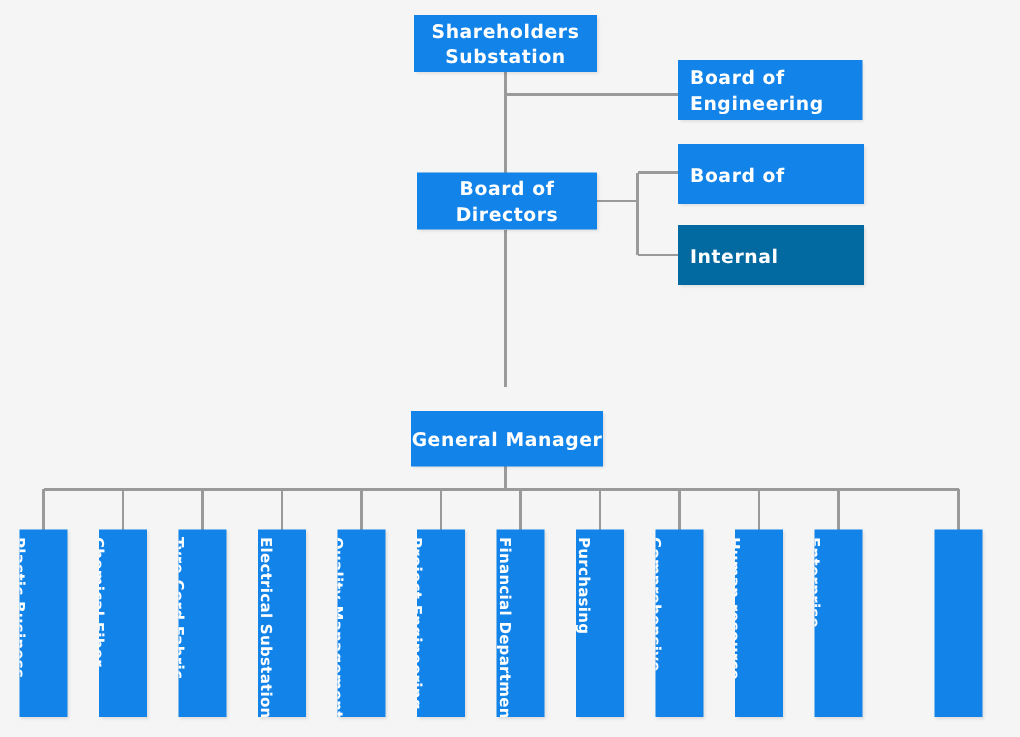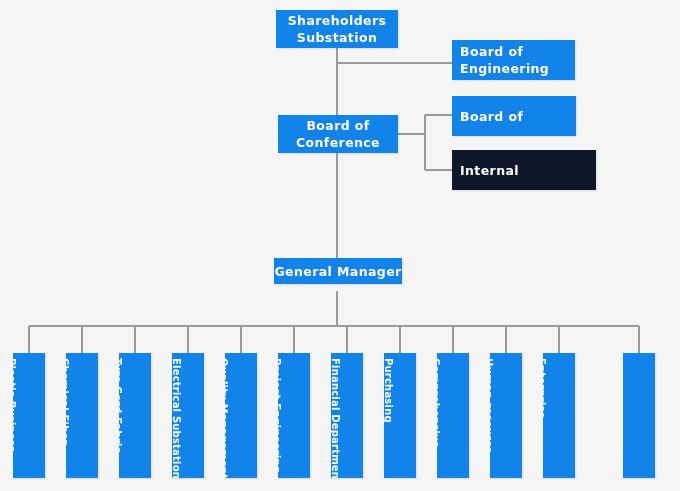--- a/index.html
+++ b/index.html
@@ -129,32 +129,32 @@
     <span class="ln">Substation</span>
   </div>
 
   <div class="node h" style="left: 452px; top: 40px; width: 123px; height: 40px; background: rgb(18, 131, 232); color: rgb(255, 255, 255);">
     <span class="ln">Board of</span>
     <span class="ln">Engineering</span>
   </div>
 
   <div class="node h center" style="left: 278px; top: 115px; width: 120px; height: 38px; background: rgb(18, 131, 232); color: rgb(255, 255, 255);">
     <span class="ln">Board of</span>
-    <span class="ln">Conference</span>
+    <span class="ln">Directors</span>
   </div>
 
   <div class="node h" style="left: 452px; top: 96px; width: 124px; height: 40px; background: rgb(18, 131, 232); color: rgb(255, 255, 255);">
     <span class="ln">Board of</span>
   </div>
 
-  <div class="node h" style="left: 452px; top: 150px; width: 144px; height: 40px; background: #0f172a; color: rgb(255, 255, 255);">
+  <div class="node h" style="left: 452px; top: 150px; width: 124px; height: 40px; background: #0369a1; color: rgb(255, 255, 255);">
     <span class="ln">Internal</span>
   </div>
 
-  <div class="node h center" style="left: 274px; top: 258px; width: 128px; height: 26px; background: rgb(18, 131, 232); color: rgb(255, 255, 255);">
+  <div class="node h center" style="left: 274px; top: 274px; width: 128px; height: 37px; background: rgb(18, 131, 232); color: rgb(255, 255, 255);">
     <span class="ln">General Manager</span>
   </div>
 
   <div id="departments">
       <div class="node v" style="left: 13px; top: 353px; width: 32px; height: 125px; background: rgb(18, 131, 232); color: rgb(255, 255, 255);">
         <div class="vtext lines2">
           <span class="ln">Plastic Business</span>
         </div>
       </div>
       <div class="node v" style="left: 66px; top: 353px; width: 32px; height: 125px; background: rgb(18, 131, 232); color: rgb(255, 255, 255);">

